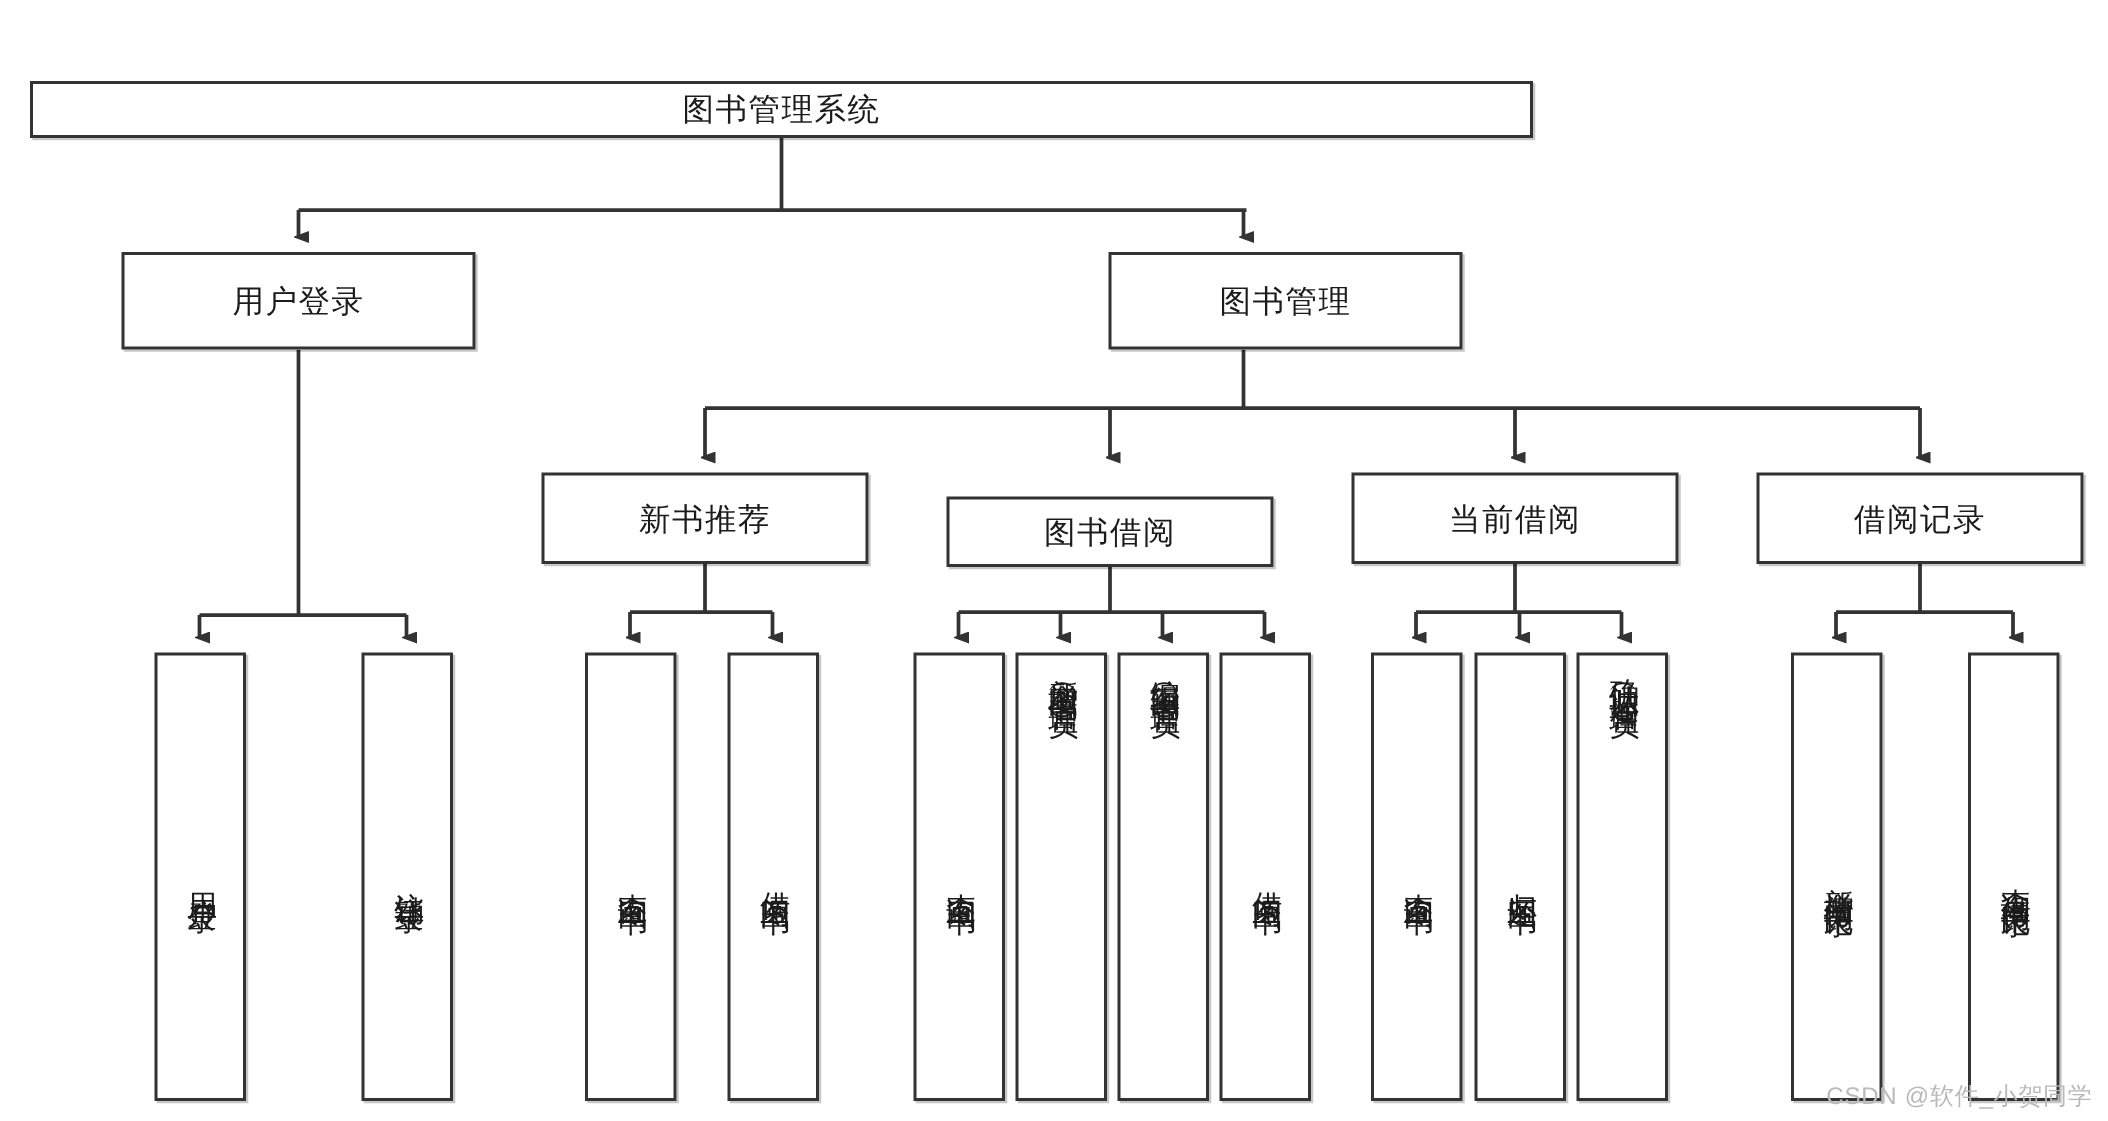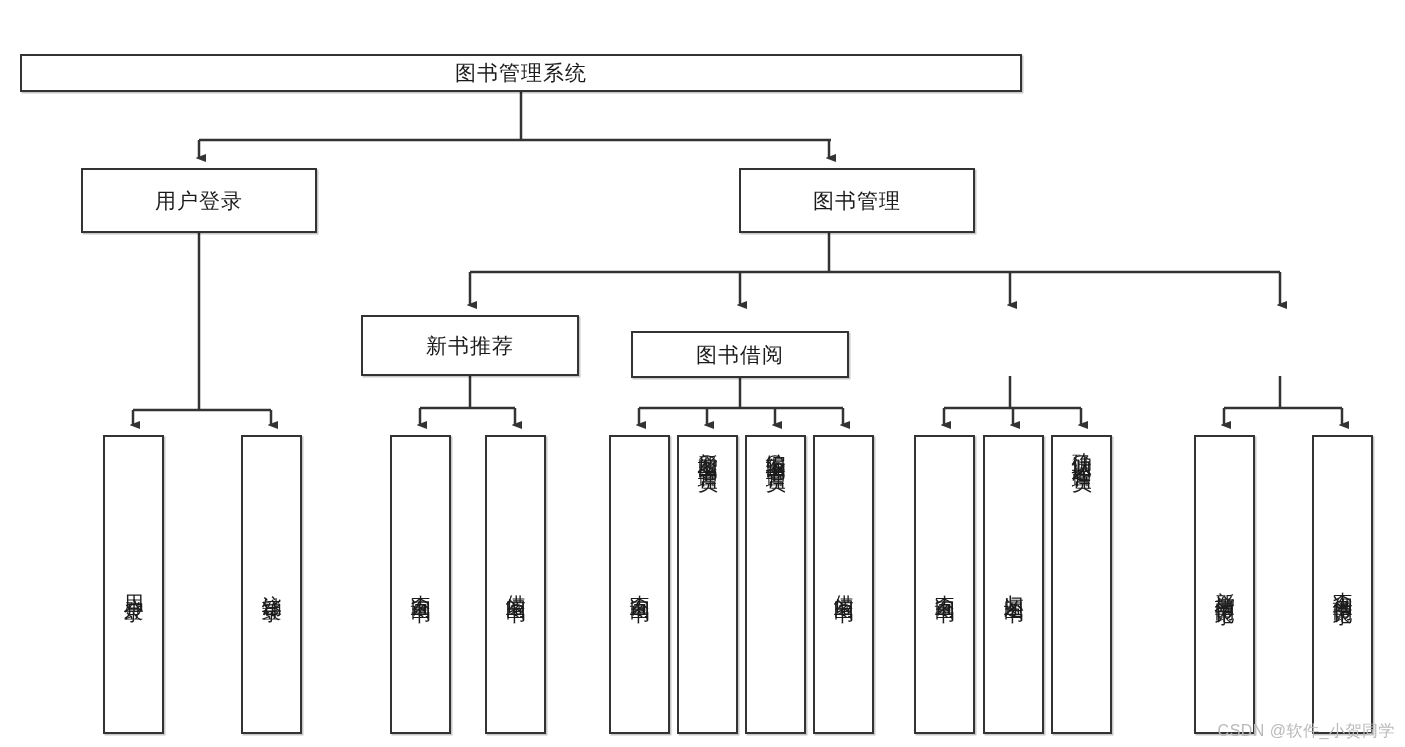--- a/index.html
+++ b/index.html
@@ -137,20 +137,26 @@
   <div class="node h" style="left:711px; top:168px; width:236px; height:65px;margin-left:28px;">
     <span>图书管理</span>
   </div>
 
   <div class="node h" style="left:361px; top:315px; width:218px; height:61px;">
     <span>新书推荐</span>
   </div>
   <div class="node h" style="left:631px; top:315px; width:218px; height:47px;margin-top:16px;">
     <span>图书借阅</span>
   </div>
+  <div class="node h" style="left:901px; top:315px; width:218px; height:61px;">
+    <span>当前借阅</span>
+  </div>
+  <div class="node h" style="left:1171px; top:315px; width:218px; height:61px;">
+    <span>借阅记录</span>
+  </div>
 
   <div class="node v" style="left:103px; top:435px; width:61px; height:299px;">
     <div class="vwrap">
         <span class="vtext">用户登录</span>
       </div>
   </div>
   <div class="node v" style="left:241px; top:435px; width:61px; height:299px;">
     <div class="vwrap">
         <span class="vtext">注销登录</span>
       </div>

